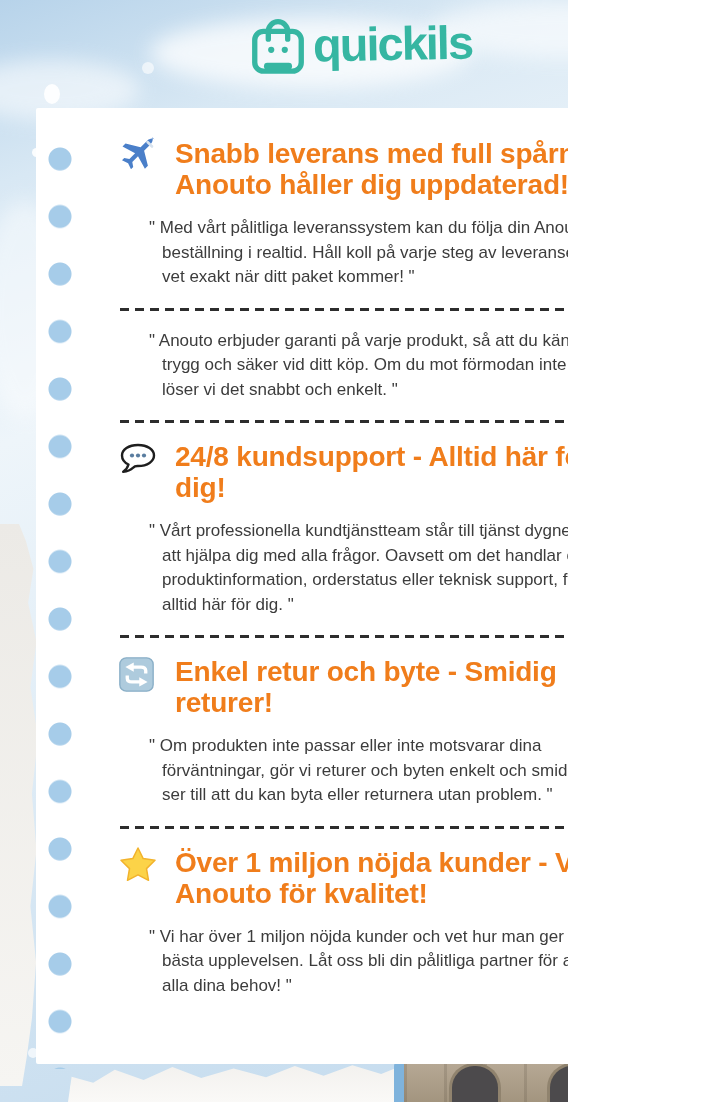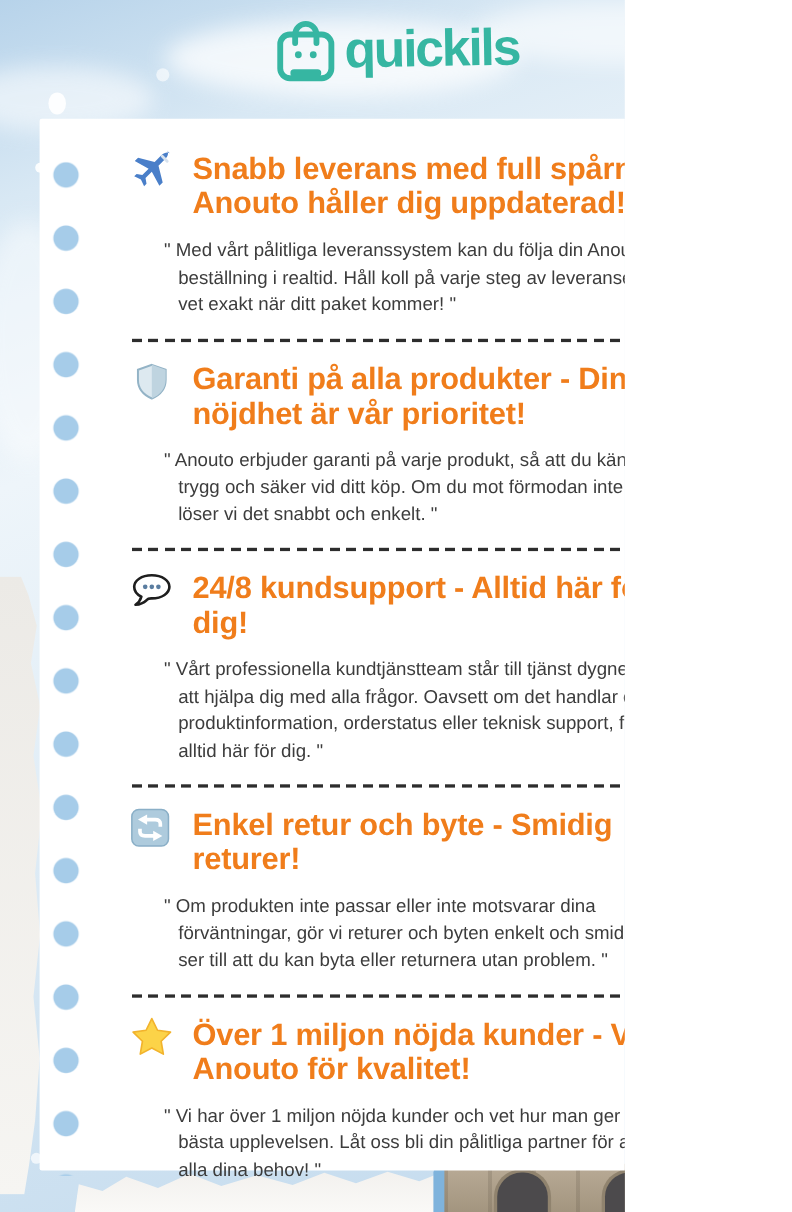--- a/index.html
+++ b/index.html
@@ -132,29 +132,20 @@
             <path d="M29.5 6l4.5 4.5" stroke="#d7e2ee" stroke-width="2.6" stroke-linecap="round"></path>
           </svg>
         </span>
         <h2 class="heading">Snabb leverans med full spårning Anouto håller dig uppdaterad!</h2>
       </div>
       <p class="body">" Med vårt pålitliga leveranssystem kan du följa din Anouto-beställning i realtid. Håll koll på varje steg av leveransen och vet exakt när ditt paket kommer! "</p>
     </section>
     <div class="sep"></div>
 
     <section class="feature">
-      <div class="head-row">
-        <span class="icon">
-          <svg width="36" height="40" viewBox="0 0 40 40" style="margin-left:2px;">
-            <path d="M20 3l14 5v10c0 9-6 15.5-14 19C12 33.5 6 27 6 18V8z" fill="#dde9f0" stroke="#93b3c6" stroke-width="2"></path>
-            <path d="M20 3l14 5v10c0 9-6 15.5-14 19z" fill="#bfd4e0"></path>
-          </svg>
-        </span>
-        <h2 class="heading">Garanti på alla produkter - Din nöjdhet är vår prioritet!</h2>
-      </div>
       <p class="body">" Anouto erbjuder garanti på varje produkt, så att du känner dig trygg och säker vid ditt köp. Om du mot förmodan inte är nöjd, löser vi det snabbt och enkelt. "</p>
     </section>
     <div class="sep"></div>
 
     <section class="feature">
       <div class="head-row">
         <span class="icon">
           <svg width="40" height="40" viewBox="0 0 40 40">
             <path d="M20 6 C10.5 6 4 10.8 4 16.5 C4 20.3 6.5 23.6 10.5 25.5 C9.7 28.4 7.8 31 5.2 32.8 C9.2 32.4 12.8 30.8 15.2 28.6 C16.8 26.8 18.3 27 20 27 C29.5 27 36 22.2 36 16.5 C36 10.8 29.5 6 20 6 Z" fill="#ffffff" stroke="#1e1e1e" stroke-width="2.4" stroke-linejoin="round"></path>
             <circle cx="14" cy="16.5" r="2.1" fill="#5a7da0"></circle>

